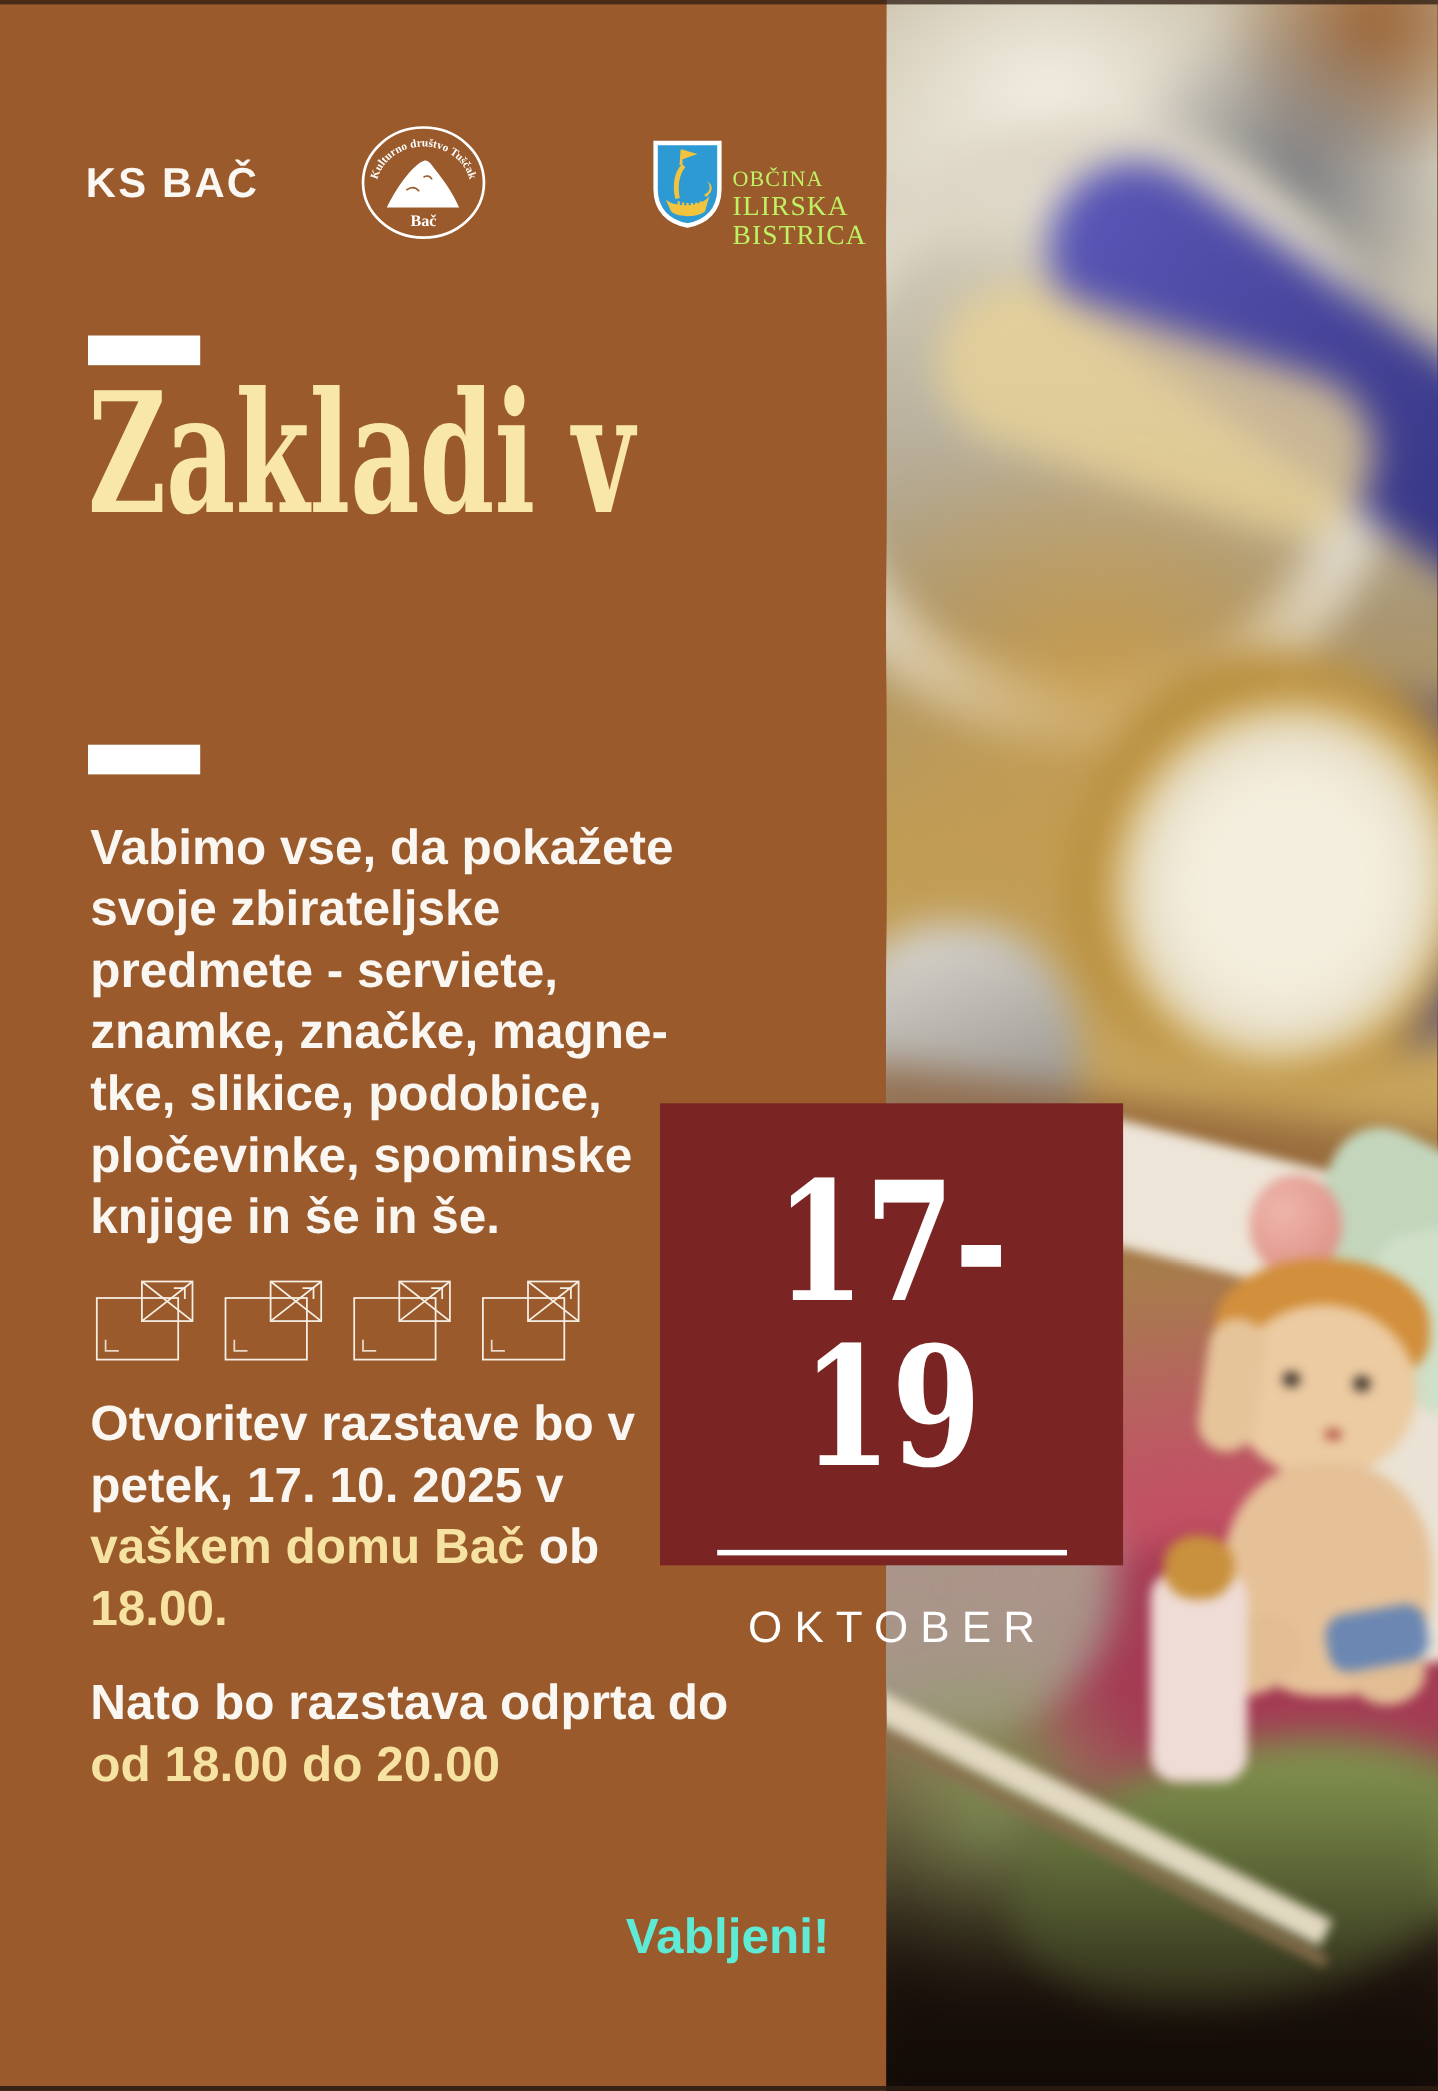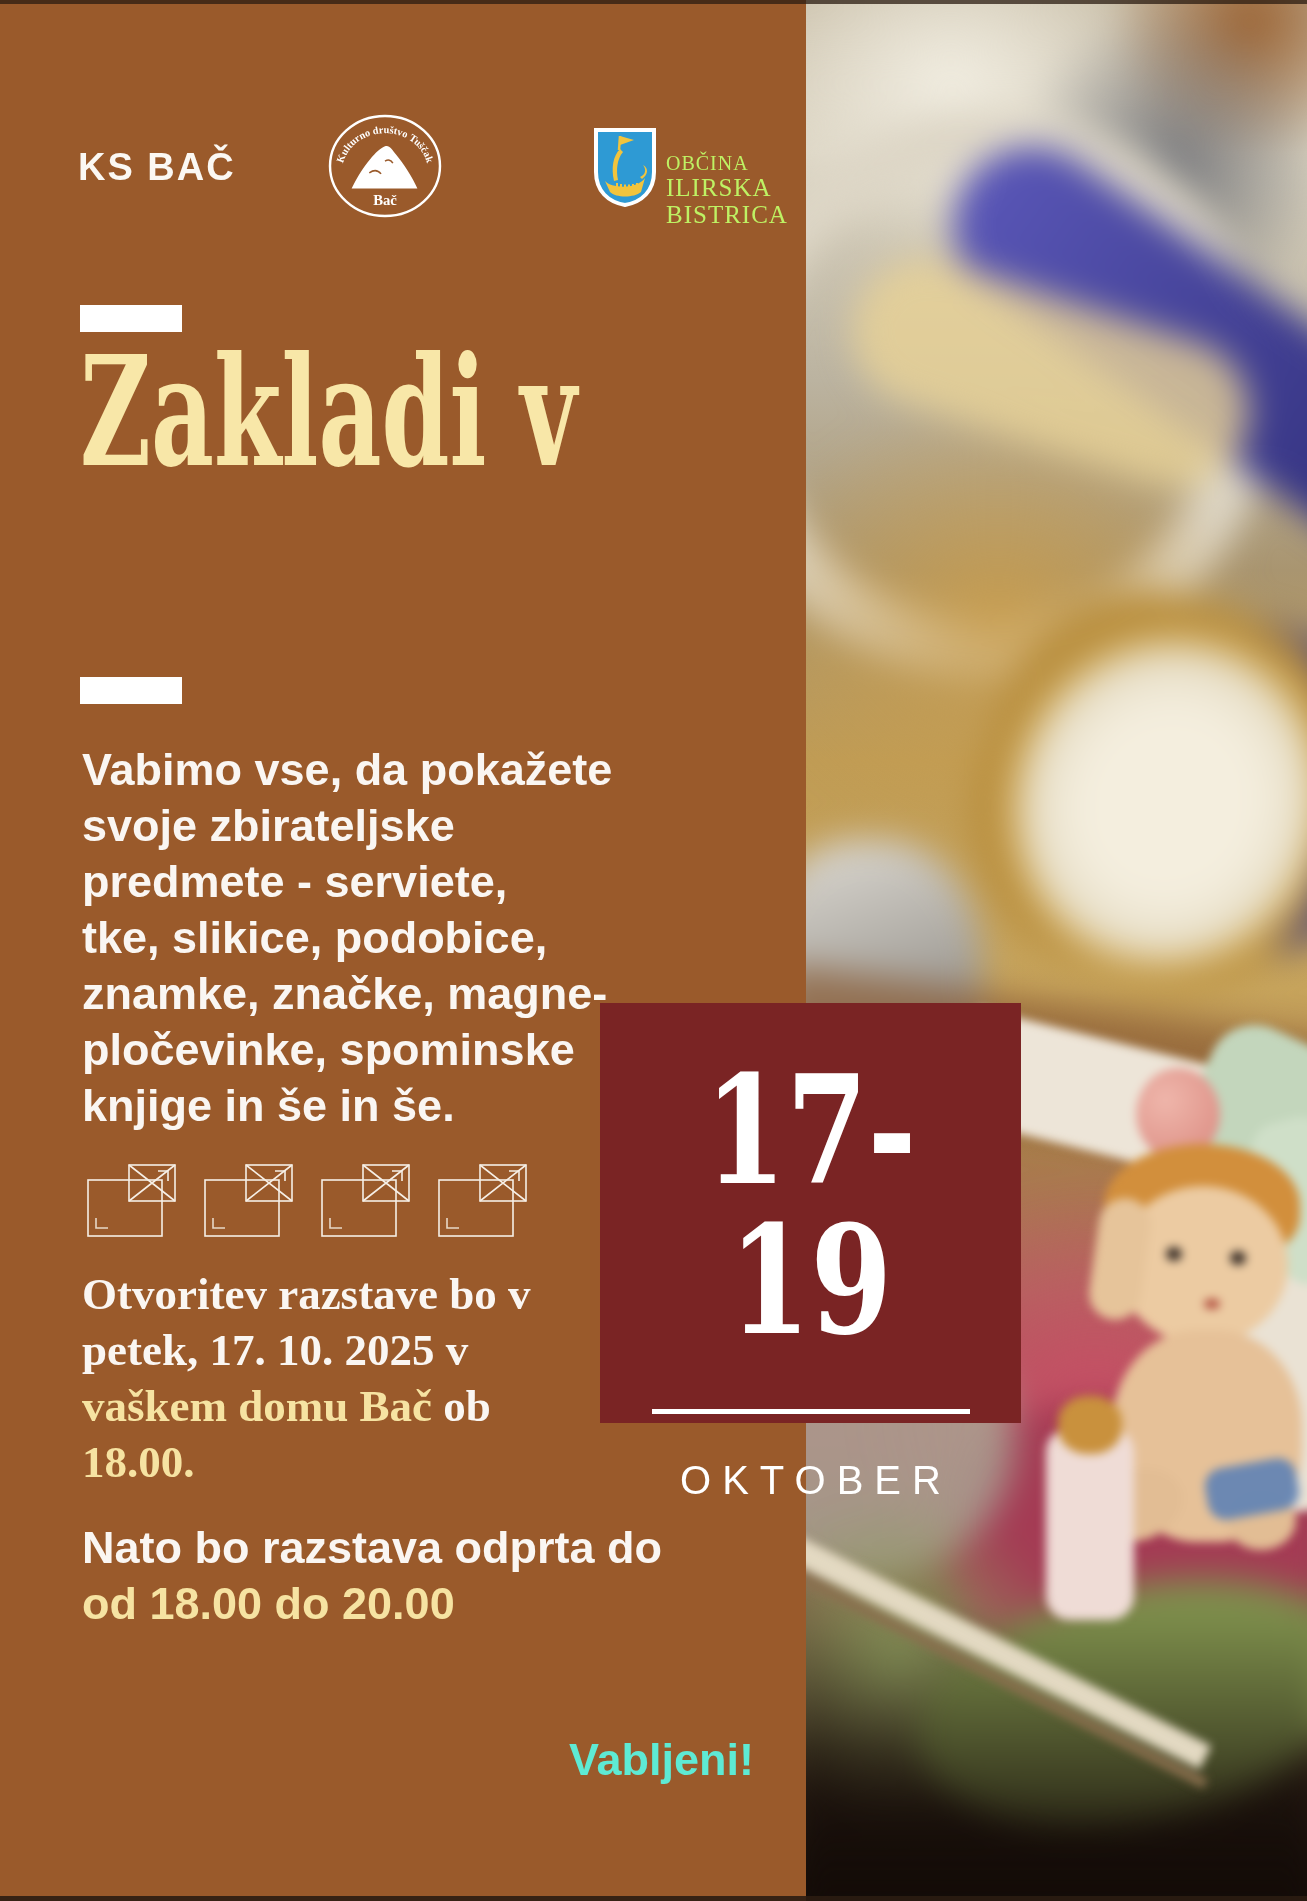--- a/index.html
+++ b/index.html
@@ -29,21 +29,21 @@
   .title{left:80px;top:336px;color:#F8E7A8;font-family:"DejaVu Serif","Liberation Serif",serif;font-weight:bold;font-size:152px;line-height:152px;white-space:nowrap;}
   .title .tl{display:block;height:152px;}
   .title .sq{display:inline-block;transform:scaleX(0.64);transform-origin:0 50%;}
 
   .intro{left:82px;top:742px;color:#FAF6F2;font-size:45px;line-height:56px;font-weight:bold;white-space:nowrap;}
 
   .stamps{left:86px;top:1163px;display:flex;gap:25px;}
   .stamps svg{display:block;}
 
   .block{color:#FAF6F2;font-size:45px;line-height:56px;font-weight:bold;white-space:nowrap;}
-  .opening{left:82px;top:1266px;font-family:Liberation Serif, serif;}
+  .opening{left:82px;top:1266px;}
   .duration{left:82px;top:1520px;}
   .yellow{color:#F6E3A2;}
 
   .closing{right:52px;top:1734px;color:#5eead4;font-size:45px;font-weight:bold;}
 
   
   .date-box{left:600px;top:1003px;width:421px;height:420px;background:#7A2424;text-align:center;}
   .date-range{margin-top:52px;color:#FFFFFF;font-family:"DejaVu Serif","Liberation Serif",serif;font-weight:bold;font-size:150px;line-height:150px;}
   .date-range .sq{display:inline-block;transform:scaleX(0.78);}
   .date-divider{width:318px;height:5px;background:#FFFFFF;margin:54px auto 0 auto;}
@@ -139,22 +139,22 @@
     <div class="abs title">
       <span class="tl"><span class="sq">Zakladi v</span></span>
     </div>
 
     <div class="abs bar bar2"></div>
 
     <div class="abs intro">
       <div>Vabimo vse, da pokažete</div>
       <div>svoje zbirateljske</div>
       <div>predmete - serviete,</div>
+      <div>znamke, značke, magne-</div>
       <div>tke, slikice, podobice,</div>
-      <div>znamke, značke, magne-</div>
       <div>pločevinke, spominske</div>
       <div>knjige in še in še.</div>
     </div>
 
     <div class="abs stamps">
       <svg width="92" height="76" viewBox="0 0 92 76">
         <rect x="2" y="17" width="74" height="56" fill="none" stroke="#F6EFE6" stroke-width="1.6"></rect>
         <rect x="43" y="2" width="46" height="36" fill="none" stroke="#F6EFE6" stroke-width="1.6"></rect>
         <path d="M43,2 L89,38 M89,2 L43,38" stroke="#F6EFE6" stroke-width="1.6" fill="none"></path>
         <path d="M10,55 V65 H22" stroke="#E8D9C8" stroke-width="1.6" fill="none"></path>

